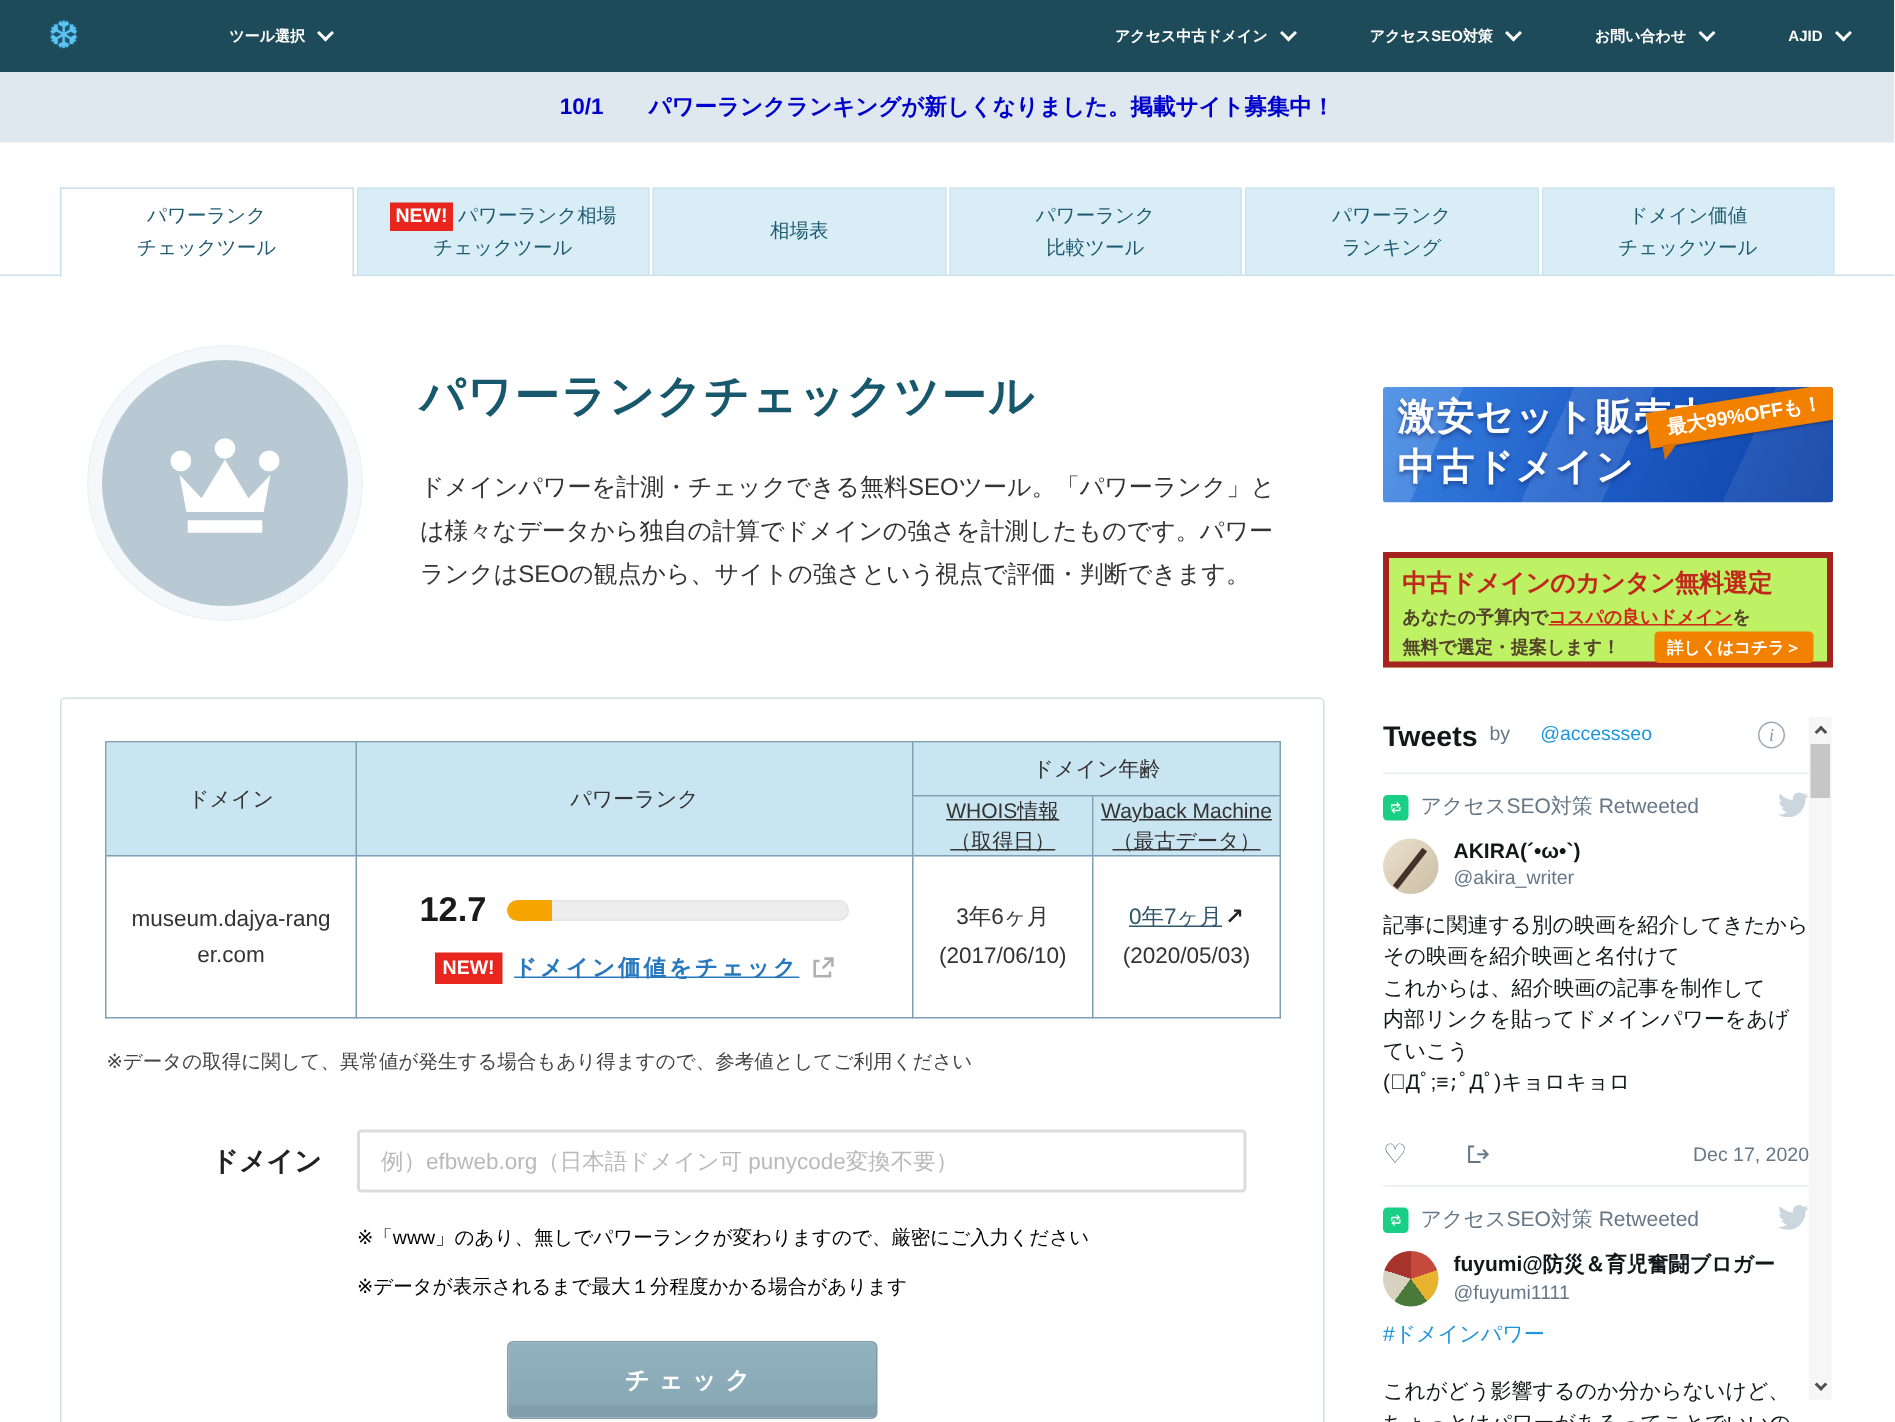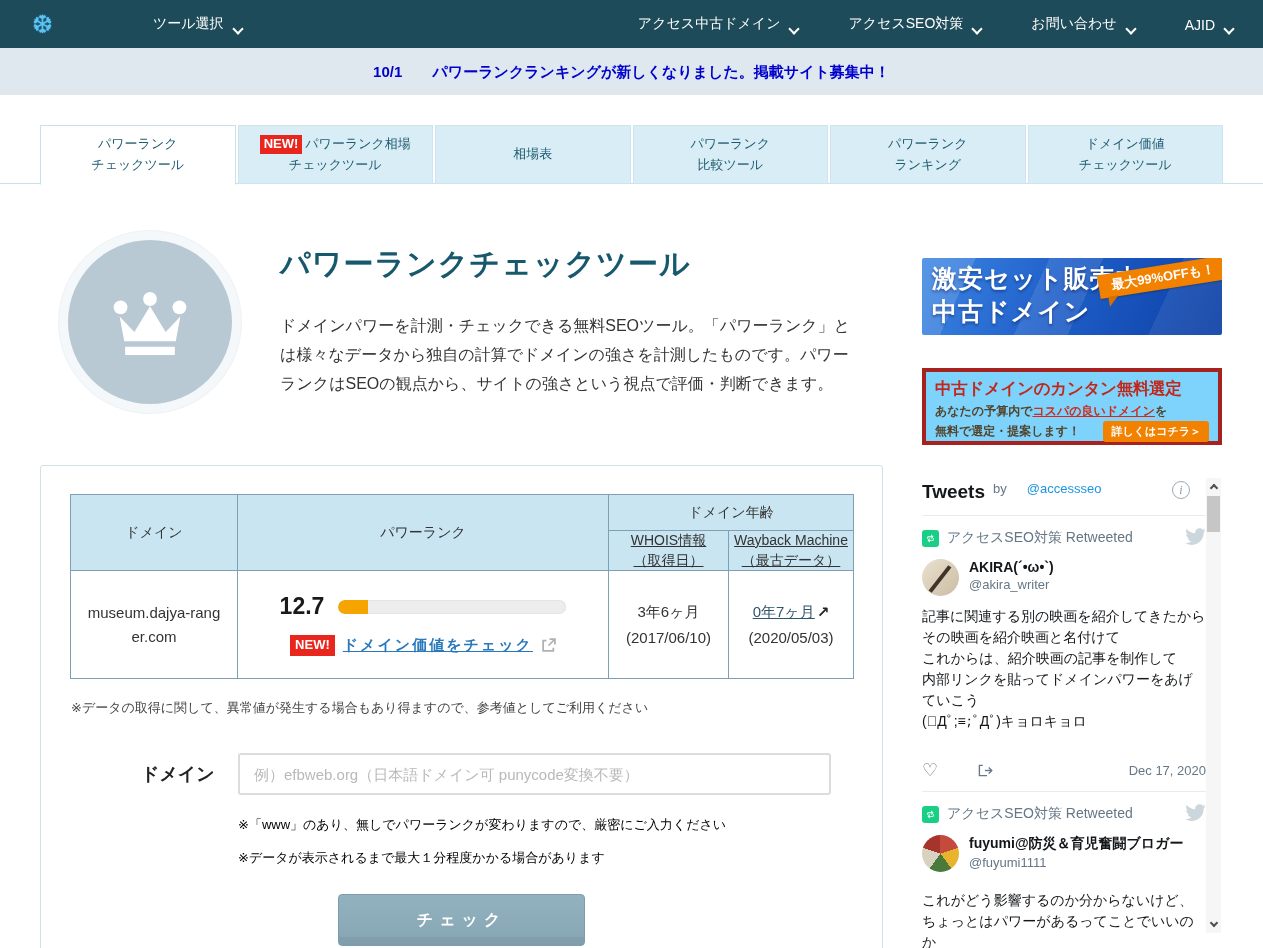--- a/index.html
+++ b/index.html
@@ -4,21 +4,21 @@
 <style>
   * { margin:0; padding:0; box-sizing:border-box; }
   body { background:#fff; font-family:"Liberation Sans","DejaVu Sans",sans-serif; }
   .page { position:relative; width:1263px; height:948px; overflow:hidden; background:#fff; }
 
   
   .topbar { position:absolute; top:0; left:0; width:1263px; height:48px; background:#1e4b59; display:flex; align-items:center; color:#fff; }
   .logo { display:flex; align-items:center; margin-left:32px; cursor:pointer; }
   .logo-icon { font-size:25px; color:#5ec5f2; margin-right:8px; line-height:1; text-shadow:0 0 2px #2a7fb8; }
   .logo-text { font-size:18px; font-weight:bold; font-style:italic; letter-spacing:.5px; white-space:nowrap; }
-  .nav-item { display:flex; align-items:flex-end; font-size:14px; cursor:pointer; white-space:nowrap; }
+  .nav-item { display:flex; align-items:center; font-size:10px; cursor:pointer; white-space:nowrap;font-weight:bold; }
   .nav-tool { margin-left:92px; }
   .nav-right { margin-left:auto; display:flex; gap:50px; margin-right:30px; }
   .chev { display:inline-block; width:8px; height:8px; border-right:2px solid #fff; border-bottom:2px solid #fff; transform:rotate(45deg); margin-left:10px; margin-top:-5px; }
 
   
   .notice { position:absolute; top:48px; left:0; width:1263px; height:47px; background:#dfe8ee; text-align:center; line-height:47px; color:#0000cc; font-weight:bold; font-size:15px; }
   .notice-msg { margin-left:26px; }
 
   
   .tabbar { position:absolute; top:125px; left:0; width:1263px; height:59px; border-bottom:1px solid #c7e0ec; }
@@ -66,21 +66,21 @@
   .check-btn { display:block; margin:20px auto 0; width:247px; height:52px; background:linear-gradient(#93b2bf,#86a6b4); color:#fff; font-weight:bold; font-size:16px; letter-spacing:6px; border:1px solid #7d9dab; border-radius:4px; box-shadow:inset 0 -8px 0 rgba(0,0,0,.05); cursor:pointer; font-family:"Liberation Sans","DejaVu Sans",sans-serif; }
 
   
   .sidebar { position:absolute; left:922px; top:258px; width:300px; }
   .banner-sale { position:relative; height:77px; overflow:hidden; color:#fff; cursor:pointer; border-radius:2px;
     background:linear-gradient(115deg,rgba(255,255,255,.14) 0 16%,rgba(255,255,255,0) 16% 38%,rgba(255,255,255,.10) 38% 54%,rgba(255,255,255,0) 54% 78%,rgba(255,255,255,.08) 78%),linear-gradient(112deg,#3c86e3 0%,#1f5fc9 45%,#0c3fa4 100%); }
   .sale-text { position:absolute; left:10px; top:4px; font-weight:bold; font-size:25px; line-height:1.3; letter-spacing:1px; text-shadow:0 2px 3px rgba(0,10,60,.4); white-space:nowrap; }
   .ribbon { position:absolute; top:7px; right:-7px; background:#f28100; transform:rotate(-9deg); font-size:13px; font-weight:bold; padding:3px 14px 3px 13px; white-space:nowrap; box-shadow:0 1px 2px rgba(0,0,0,.25); }
   .ribbon::after { content:""; position:absolute; left:8px; bottom:-9px; border:5px solid transparent; border-top-color:#d96f00; border-left-color:#d96f00; }
 
-  .banner-select { margin-top:33px; height:77px; border:4px solid #a6221e; background:#7dd3fc; padding:6px 9px 7px; cursor:pointer;font-family:Liberation Mono, monospace; }
+  .banner-select { margin-top:33px; height:77px; border:4px solid #a6221e; background:#bef264; padding:6px 9px 7px; cursor:pointer;font-family:Liberation Mono, monospace; }
   .sel-title { color:#c1281c; font-weight:bold; font-size:16.5px; white-space:nowrap; letter-spacing:-.3px; }
   .sel-line2 { margin-top:3px; font-size:12px; color:#54432b; font-weight:bold; white-space:nowrap; }
   .sel-em { color:#cf2a1a; text-decoration:underline; }
   .sel-line3 { margin-top:1px; display:flex; justify-content:space-between; align-items:center; font-size:12px; color:#54432b; font-weight:bold; }
   .sel-btn { background:#f28100; color:#fff; font-size:11px; font-weight:bold; padding:3px 8px; border-radius:3px; white-space:nowrap; }
 
   
   .tweets { margin-top:26px; width:284px; }
   .tw-header { display:flex; align-items:flex-start; padding:10px 2px 12px 0; border-bottom:1px solid #e6ecf0; }
   .tw-title { font-size:19px; font-weight:bold; color:#14171a; }
@@ -356,20 +356,21 @@
               </svg>
           </span>
         </div>
         <div class="profile">
           <span class="avatar avatar2"></span>
           <span class="who">
             <span class="tw-name" style="display:block">fuyumi@防災＆育児奮闘ブロガー</span>
             <span class="tw-handle" style="display:block">@fuyumi1111</span>
           </span>
         </div>
+        <div class="hashtag">#ドメインパワー</div>
         <div class="tw-text" style="margin-top:18px">これがどう影響するのか分からないけど、
 ちょっとはパワーがあるってことでいいのか</div>
       </div>
     </div>
   </div>
 
   <div class="wscroll">
     <span class="w-up">
         <span class="chev-up"></span>
       </span>

